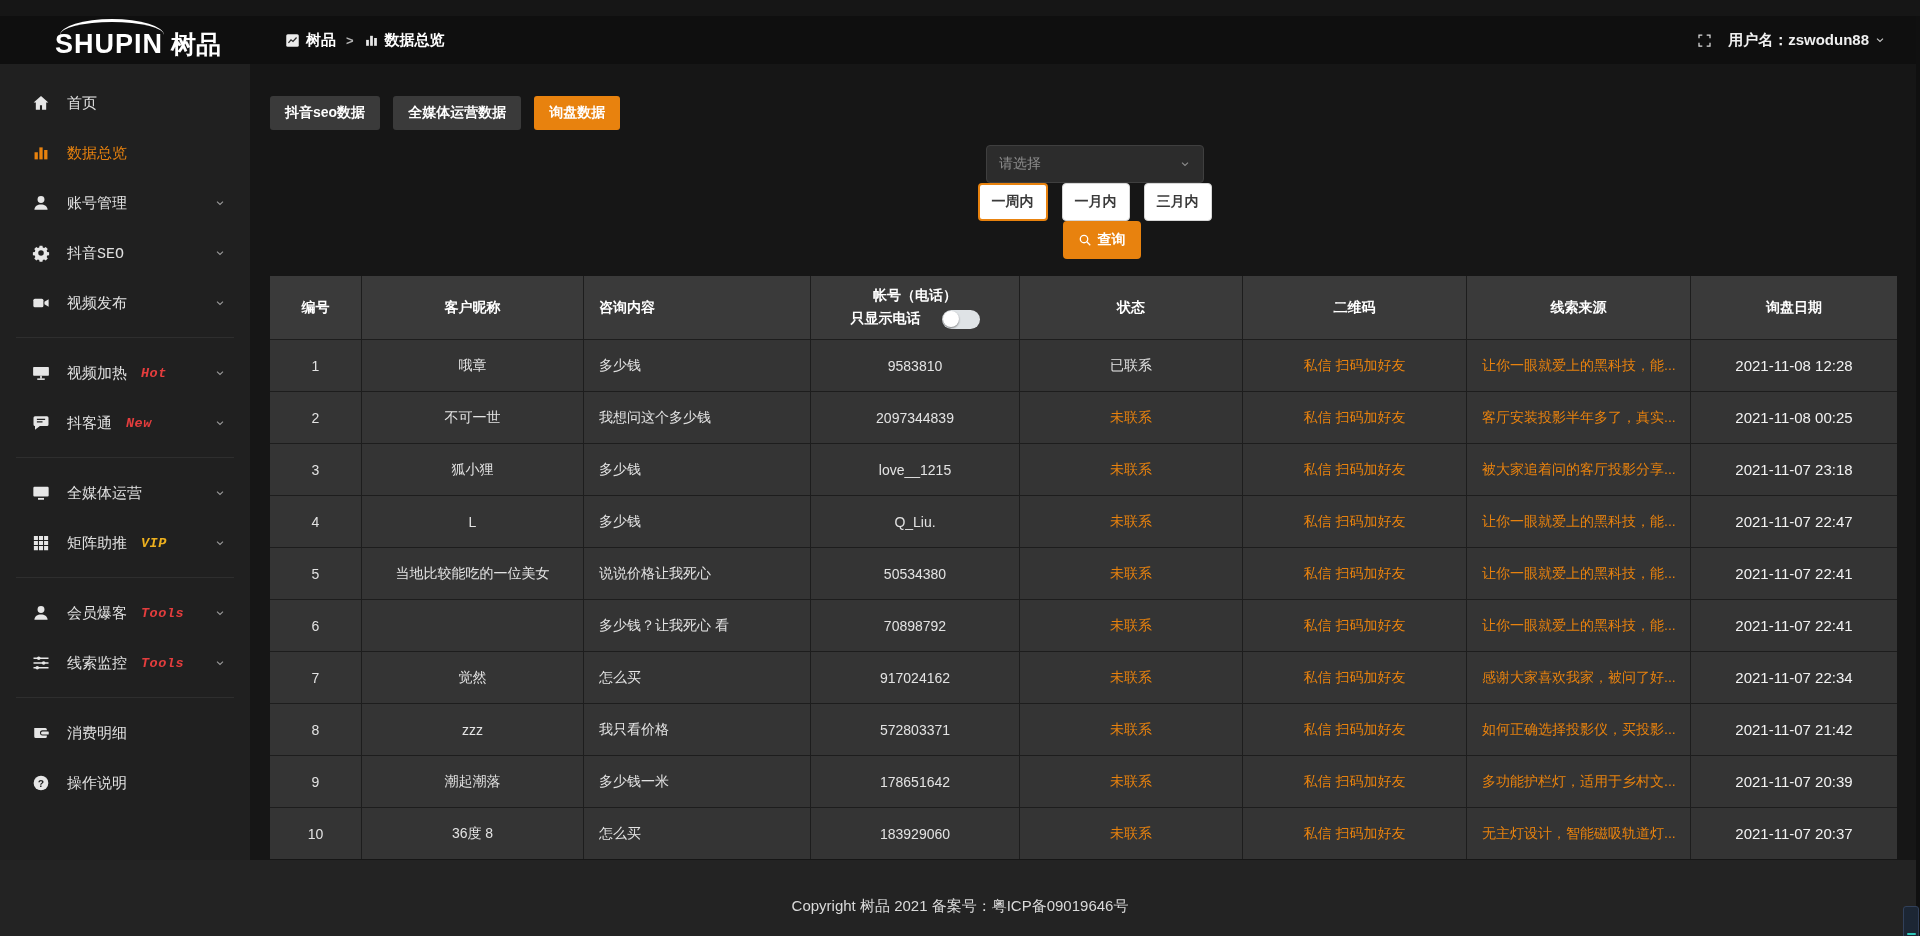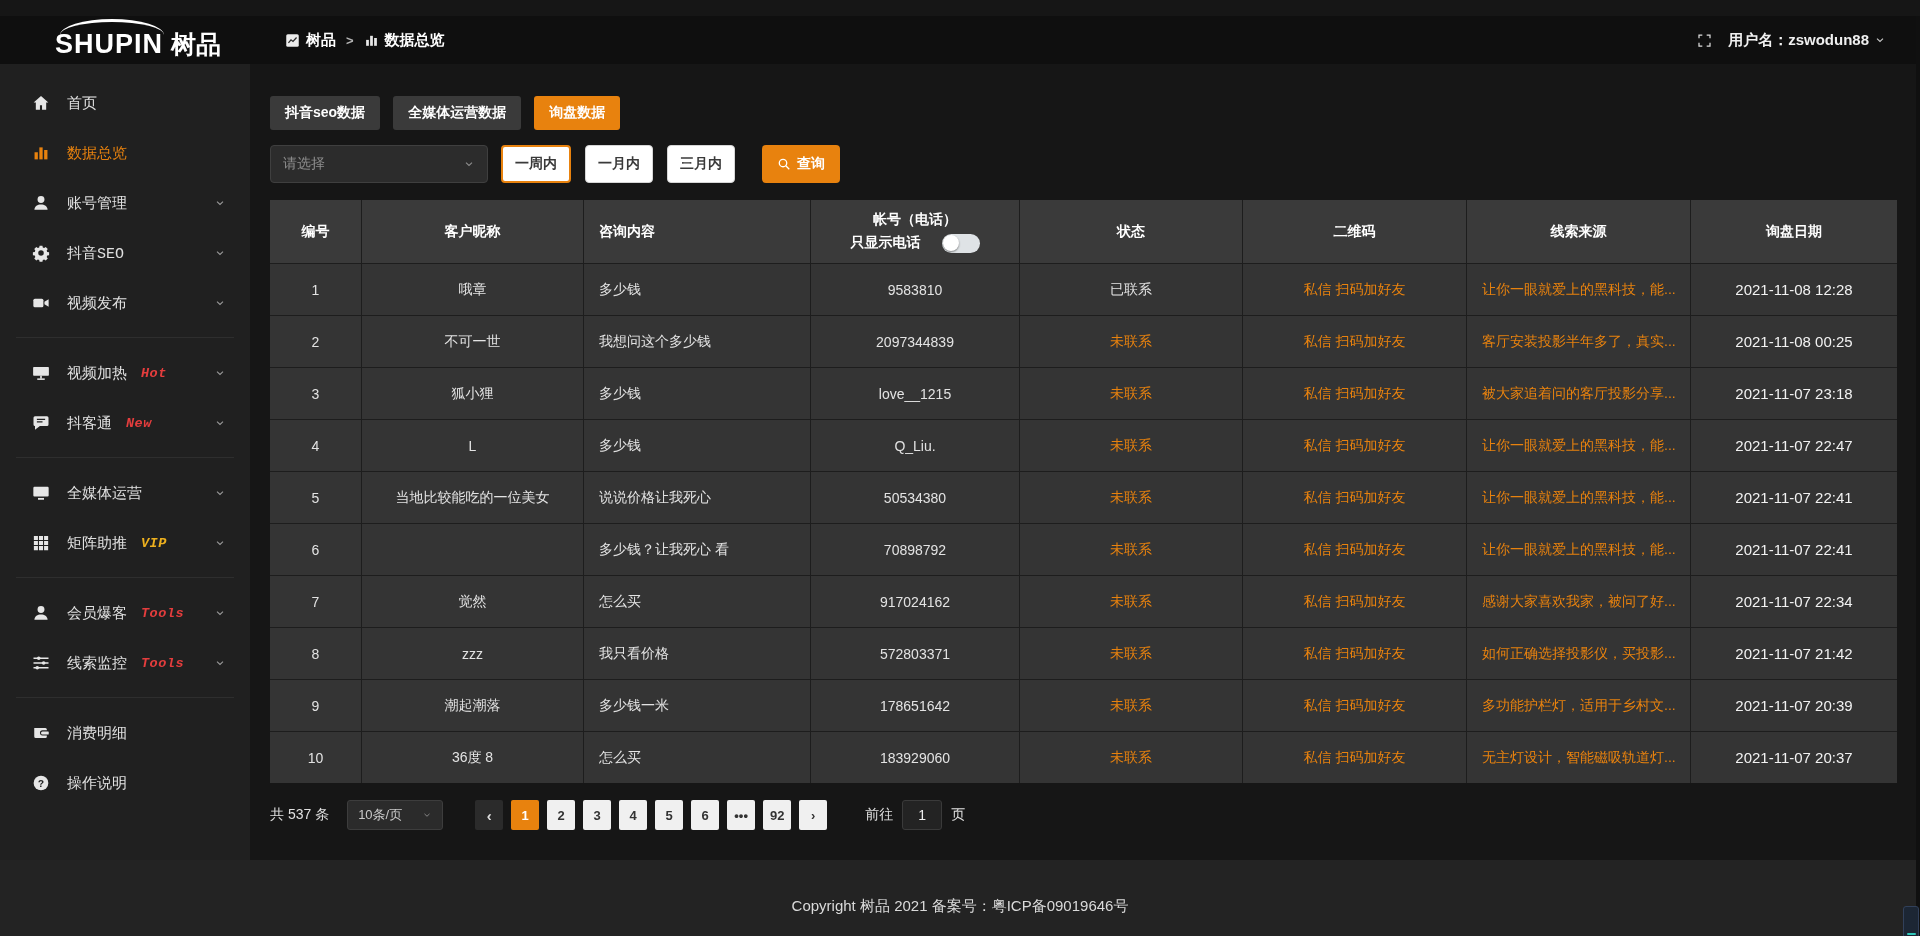--- a/index.html
+++ b/index.html
@@ -36,21 +36,21 @@
   .side-divider{height:1px;background:#2e2e2e;margin:9px 16px 10px;}
 
   .main{flex:1;padding-left:20px;box-sizing:border-box;background:#161616;}
 
   
   .tabs{margin-top:32px;display:flex;}
   .tab{height:34px;padding:0 15px;background:#3a3a3a;color:#fff;font-size:14px;font-weight:bold;border:none;border-radius:3px;margin-right:13px;cursor:pointer;font-family:inherit;}
   .tab.active{background:var(--accent,#e8820e);}
 
   
-  .filterbar{margin-top:15px;display:flex;align-items:center;}
+  .filterbar{margin-top:15px;display:flex;align-items:center;flex-direction:column;}
   .select{width:218px;height:38px;background:#2c2c2c;border:1px solid #3f3f3f;border-radius:4px;color:#8d8d8d;display:flex;align-items:center;justify-content:space-between;padding:0 12px;font-size:14px;box-sizing:border-box;cursor:pointer;}
   .select .chev{margin-left:0;color:#8d8d8d;}
   .periods{display:flex;margin-left:13px;}
   .period{height:38px;padding:0 12px;background:#fff;border:1px solid #d6d6d6;border-radius:4px;color:#3a3a3a;font-size:14px;font-weight:bold;margin-right:14px;cursor:pointer;box-sizing:border-box;font-family:inherit;}
   .period.active{border:2px solid var(--accent,#e8820e);}
   .query-btn{height:38px;padding:0 15px;background:var(--accent,#e8820e);color:#fff;border:none;border-radius:4px;font-size:14px;font-weight:bold;display:inline-flex;align-items:center;gap:6px;margin-left:13px;cursor:pointer;font-family:inherit;}
   .query-btn .ico{width:14px;height:14px;color:#fff;}
 
   
   .dtable{margin-top:17px;width:1627px;}

